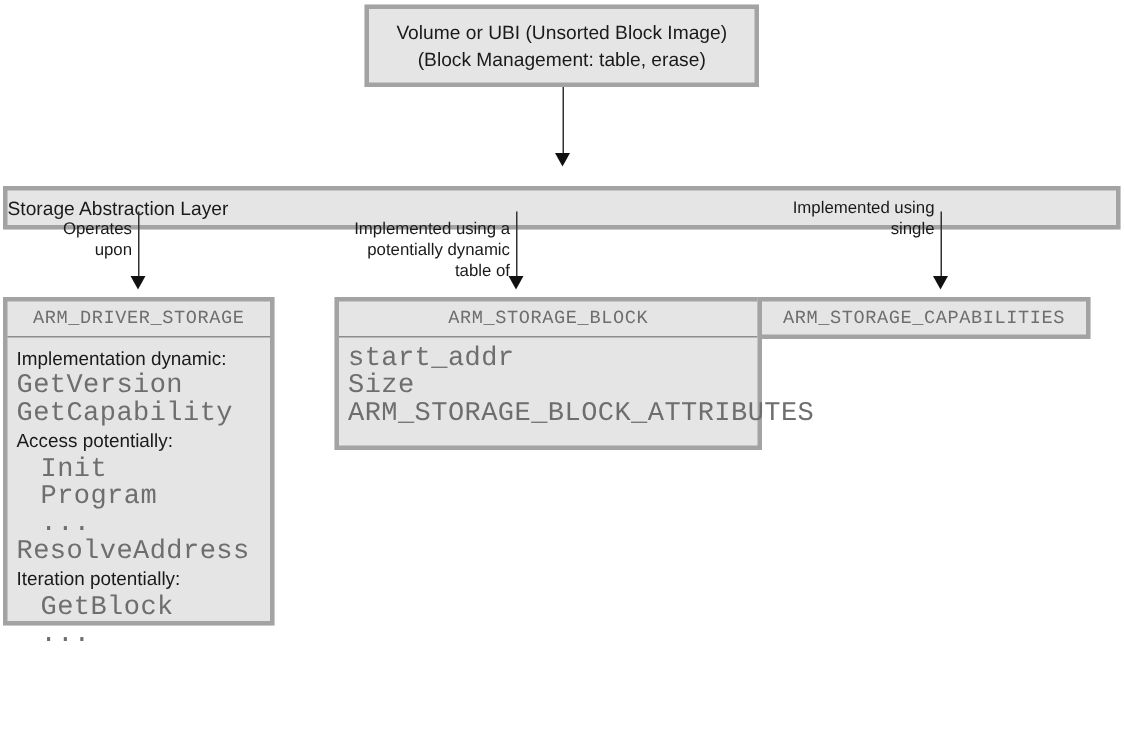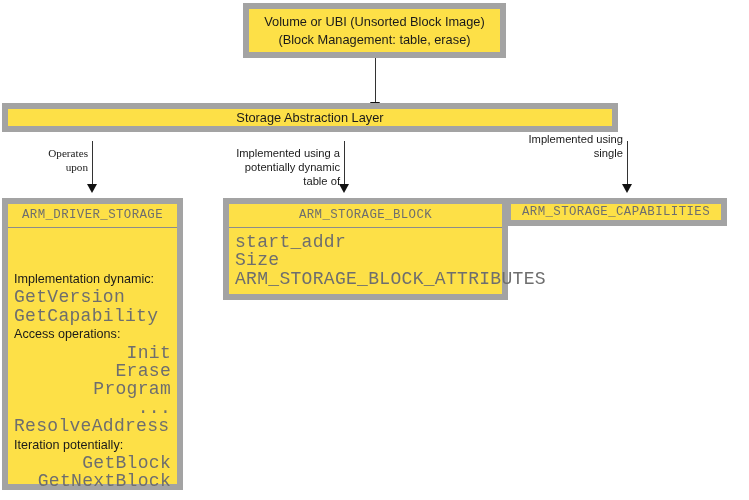--- a/index.html
+++ b/index.html
@@ -17,22 +17,22 @@
     width: 749px;
     height: 500px;
     overflow: hidden;
     background: #ffffff;
   }
 
   
   .box {
     position: absolute;
     box-sizing: border-box;
-    border: 6px solid #a3a3a3;
-    background: #fde047;
+    border: 3px solid #a3a3a3;
+    background: #e5e5e5;
   }
   .box-title {
     text-align: center;
     font-family: "Liberation Sans", sans-serif;
     font-size: 12.5px;
     line-height: 17px;
     color: #1a1a1a;
   }
 
   
@@ -48,26 +48,25 @@
   }
   #volume-box .line {
     font-size: 12.8px;
     line-height: 18px;
     white-space: nowrap;
   }
 
   
   #sal-box {
     left: 2px;
-    top: 103px;
-    width: 616px;
+    top: 124px;
+    width: 745px;
     height: 29px;
     display: flex;
     align-items: center;
-    justify-content: center;
   }
   #sal-box .line {
     font-size: 12.8px;
     line-height: 17px;
   }
 
   
   .class-box {
     display: flex;
     flex-direction: column;
@@ -96,29 +95,27 @@
   }
   .member.heading {
     font-family: "Liberation Sans", sans-serif;
     font-size: 12.6px;
     letter-spacing: 0;
     color: #1a1a1a;
     font-weight: normal;
   }
   .member.indent {
     padding-left: 16px;
-    text-align: right;
   }
 
   #driver-box {
     left: 2px;
     top: 198px;
     width: 181px;
-    height: 292px;
-    gap: 37px;
+    height: 219px;
   }
   #block-box {
     left: 202px;
     top: 198px;
     width: 285px;
     height: 102px;
     margin-left: 21px;
   }
   #caps-box {
     left: 505px;
@@ -173,49 +170,47 @@
 
   <div class="conn-line" style="left:375px; top:58px; height:46px;"></div>
   <div class="conn-head" style="left:370px; top:102px;"></div>
 
   <div class="box box-title" id="sal-box">
     <div class="line">Storage Abstraction Layer</div>
   </div>
 
   <div class="conn-line" style="left:92px; top:141px; height:44px;"></div>
   <div class="conn-head" style="left:87px; top:184px;"></div>
-  <div class="edge-label" style="left:10px; top:146px; width:78px;font-family:Liberation Serif, serif;">Operates
+  <div class="edge-label" style="left:10px; top:146px; width:78px;">Operates
 upon</div>
 
   <div class="conn-line" style="left:344px; top:141px; height:44px;"></div>
   <div class="conn-head" style="left:339px; top:184px;"></div>
   <div class="edge-label" style="left:196px; top:146px; width:144px;">Implemented using a
 potentially dynamic
 table of</div>
 
   <div class="conn-line" style="left:627px; top:141px; height:44px;"></div>
   <div class="conn-head" style="left:622px; top:184px;"></div>
   <div class="edge-label" style="left:492px; top:132px; width:131px;">Implemented using
 single</div>
 
   <div class="box class-box" id="driver-box">
     <div class="class-header">ARM_DRIVER_STORAGE</div>
     <div class="class-body">
       <div class="member heading">Implementation dynamic:</div>
       <div class="member">GetVersion</div>
       <div class="member">GetCapability</div>
-      <div class="member heading">Access operations:</div>
+      <div class="member heading">Access potentially:</div>
       <div class="member indent">Init</div>
-      <div class="member indent">Erase</div>
       <div class="member indent">Program</div>
       <div class="member indent">...</div>
       <div class="member">ResolveAddress</div>
       <div class="member heading">Iteration potentially:</div>
       <div class="member indent">GetBlock</div>
-      <div class="member indent">GetNextBlock</div>
       <div class="member indent">...</div>
     </div>
   </div>
 
   <div class="box class-box" id="block-box">
     <div class="class-header">ARM_STORAGE_BLOCK</div>
     <div class="class-body">
       <div class="member">start_addr</div>
       <div class="member">Size</div>
       <div class="member">ARM_STORAGE_BLOCK_ATTRIBUTES</div>

